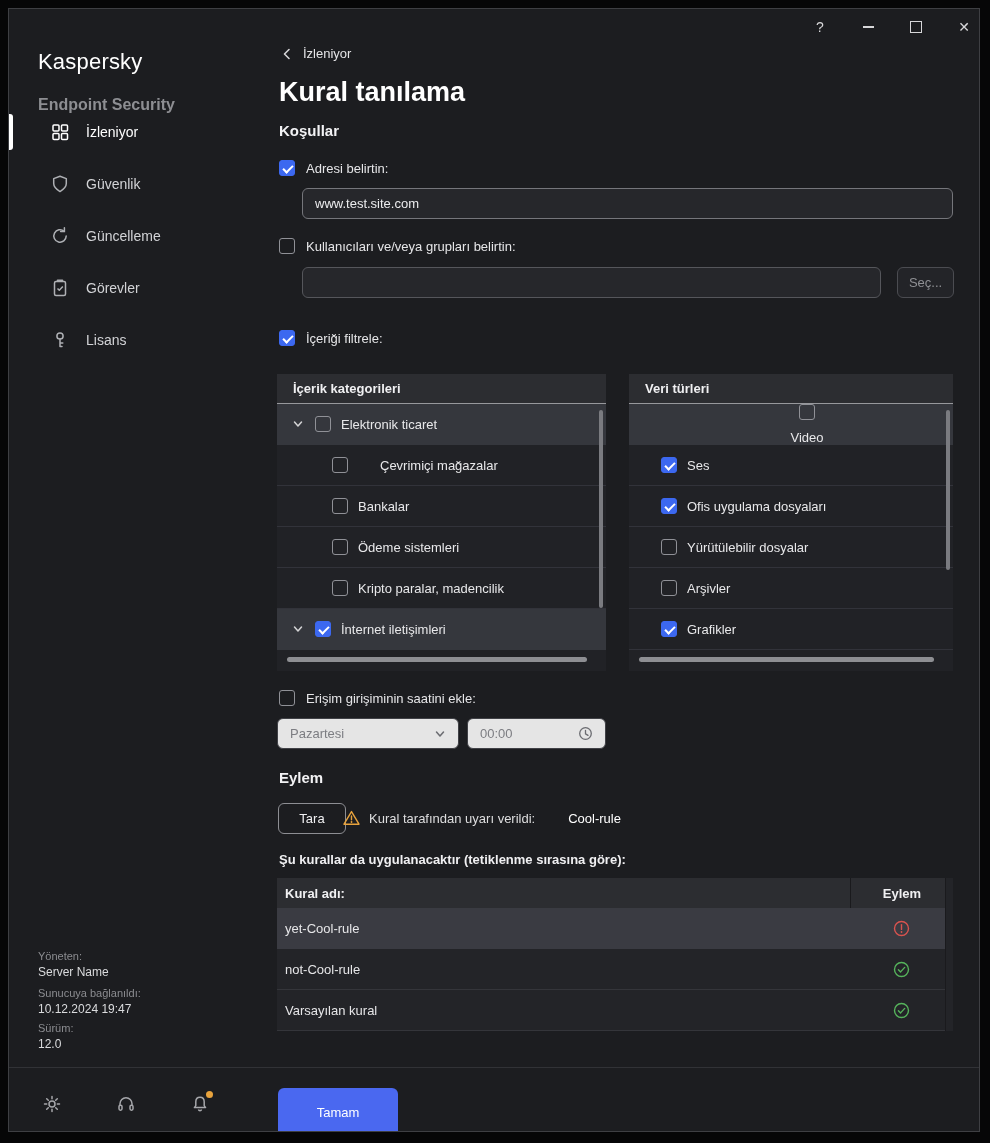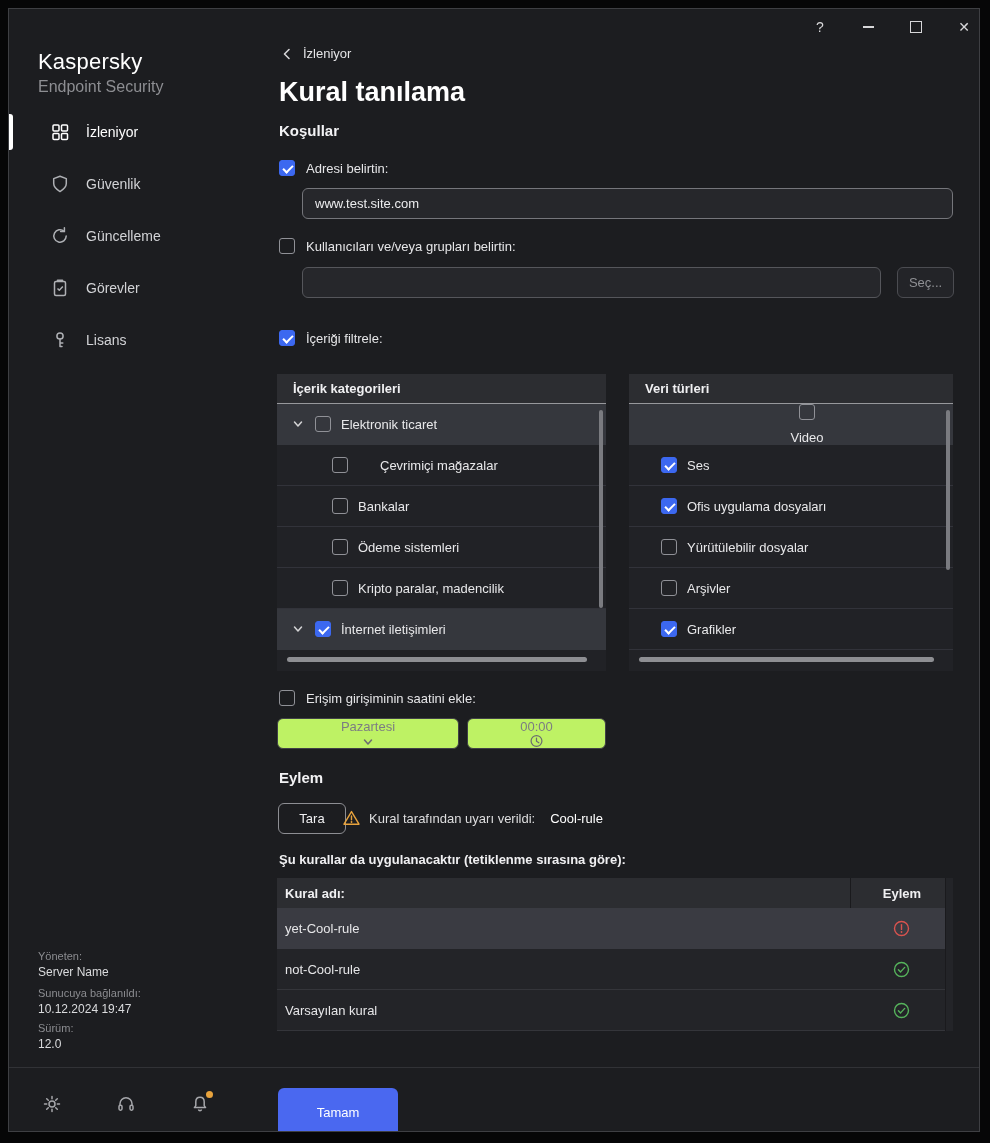--- a/index.html
+++ b/index.html
@@ -7,39 +7,39 @@
   .abs{position:absolute;}
   .window{position:absolute;left:8px;top:8px;width:972px;height:1124px;background:#1c1d20;
     border:1px solid #3e3f43;box-sizing:border-box;overflow:hidden;color:#e8e8ea;}
   
   .winctl{position:absolute;top:4px;width:34px;height:28px;display:flex;align-items:center;justify-content:center;
     color:#d7d7d9;font-size:14px;cursor:default;}
   .max-glyph{width:10px;height:10px;border:1.3px solid #d7d7d9;display:inline-block;}
   .min-glyph{width:11px;height:1.6px;background:#d7d7d9;display:inline-block;}
   
   .brand1{font-size:22px;font-weight:500;color:#ffffff;letter-spacing:.2px;}
-  .brand2{font-size:16px;font-weight:400;color:#8d8e92;margin-top:3px;}
+  .brand2{font-size:16px;font-weight:700;color:#8d8e92;margin-top:21px;}
   .nav-item{position:absolute;left:0;width:250px;height:40px;display:flex;align-items:center;gap:16px;padding-left:41px;box-sizing:border-box;cursor:pointer;}
   .nav-label{font-size:14px;color:#d2d3d6;}
   .nav-item.active .nav-label{color:#ffffff;}
   .sel-bar{position:absolute;left:0;width:4px;height:36px;background:#ffffff;border-radius:0 3px 3px 0;}
   .side-small{font-size:11px;color:#8b8c90;margin-bottom:3px;}
   .side-val{font-size:12px;color:#dadbdd;}
   
   .h-section{font-size:15px;font-weight:700;color:#f2f2f4;}
   .lbl{font-size:13px;color:#e6e6e8;}
   .cb{width:16px;height:16px;border:1px solid #909197;border-radius:3px;box-sizing:border-box;position:relative;flex:0 0 16px;background:transparent;}
   .cb.checked{background:#3c68f0;border-color:#3c68f0;}
   .cb.checked::after{content:"";position:absolute;left:2.5px;top:3.5px;width:8px;height:4px;
     border-left:2px solid #fff;border-bottom:2px solid #fff;transform:rotate(-45deg);}
   .txt-input{position:absolute;height:31px;background:#26272b;border:1px solid #75767b;border-radius:6px;
     box-sizing:border-box;color:#eceseb;color:#ececee;font-size:13px;padding:0 12px;font-family:"Liberation Sans","DejaVu Sans",sans-serif;outline:none;}
   .dd{position:absolute;height:31px;background:#26272b;border:1px solid #75767b;border-radius:6px;box-sizing:border-box;
     display:flex;align-items:center;padding:0 12px;font-size:13px;color:#ececee;justify-content:space-between;cursor:pointer;}
-  .dd.disabled{border-color:#404146;color:#7c7d82;background:#bef264;cursor:default;flex-direction:column;}
+  .dd.disabled{border-color:#404146;color:#7c7d82;background:#e5e5e5;cursor:default;}
   .btn-outline{position:absolute;height:31px;background:transparent;border:1px solid #8d8e93;border-radius:6px;
     box-sizing:border-box;display:flex;align-items:center;justify-content:center;font-size:13px;color:#f0f0f2;cursor:pointer;}
   .btn-dim{border-color:#4b4c51;color:#8f9094;background:#232428;}
   
   .panel{position:absolute;top:365px;height:297px;background:#212226;box-sizing:border-box;}
   .panel-h{height:29px;background:#2c2d31;border-bottom:1px solid #97989c;display:flex;align-items:center;
     padding-left:16px;font-size:13px;font-weight:700;color:#f0f0f2;}
   .prow{height:41px;display:flex;align-items:center;gap:10px;box-sizing:border-box;border-bottom:1px solid #32333a;cursor:pointer;}
   .prow.hl{background:#35373d;border-bottom-color:transparent;}
   .prow .plbl{font-size:13px;color:#e8e8ea;}
@@ -303,21 +303,21 @@
     <span>Tara</span>
   </div>
 
   <div class="abs" style="left:334px;top:801px;display:flex;align-items:center;gap:9px;">
     <svg width="17" height="16" viewBox="0 0 17 16">
       <path d="M8.5 1.6 L16 14.2 H1 Z" fill="none" stroke="#e8a33d" stroke-width="1.4" stroke-linejoin="round"></path>
       <path d="M8.5 6 V9.8" stroke="#e8a33d" stroke-width="1.4" stroke-linecap="round"></path>
       <circle cx="8.5" cy="12" r="0.9" fill="#e8a33d"></circle>
     </svg>
     <span class="lbl" style="color:#dededf;">Kural tarafından uyarı verildi:</span>
-    <span class="lbl" style="margin-left:6px;color:#ffffff;">Cool-rule</span>
+    <span class="lbl" style="margin-left:24px;color:#ffffff;">Cool-rule</span>
   </div>
 
   <div class="abs" style="left:270px;top:843px;font-size:13px;font-weight:700;color:#f0f0f2;">Şu kurallar da uygulanacaktır (tetiklenme sırasına göre):</div>
 
   <div class="tbl">
     <div class="tbl-h">
       <span class="cell-name">Kural adı:</span>
       <span class="cell-act" style="border-left:1px solid #1a1a1d;height:100%;box-sizing:border-box;">Eylem</span>
     </div>
 

